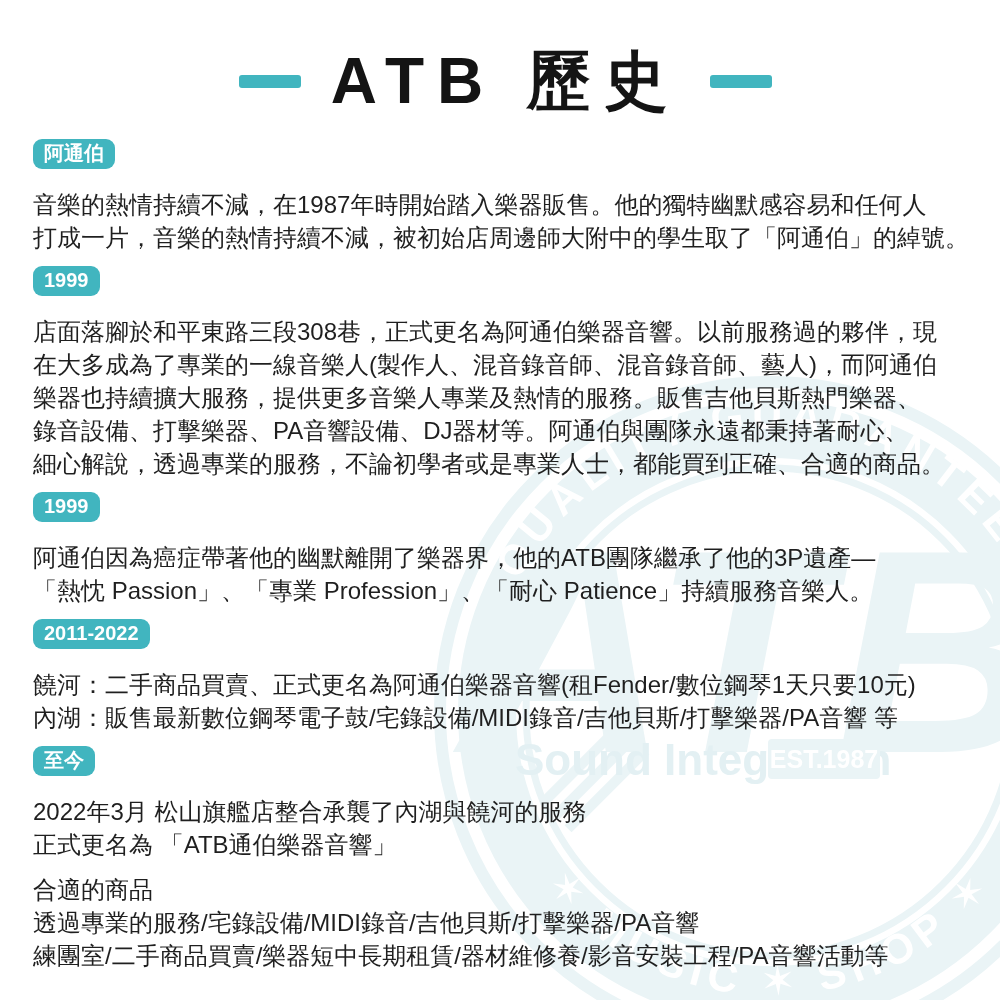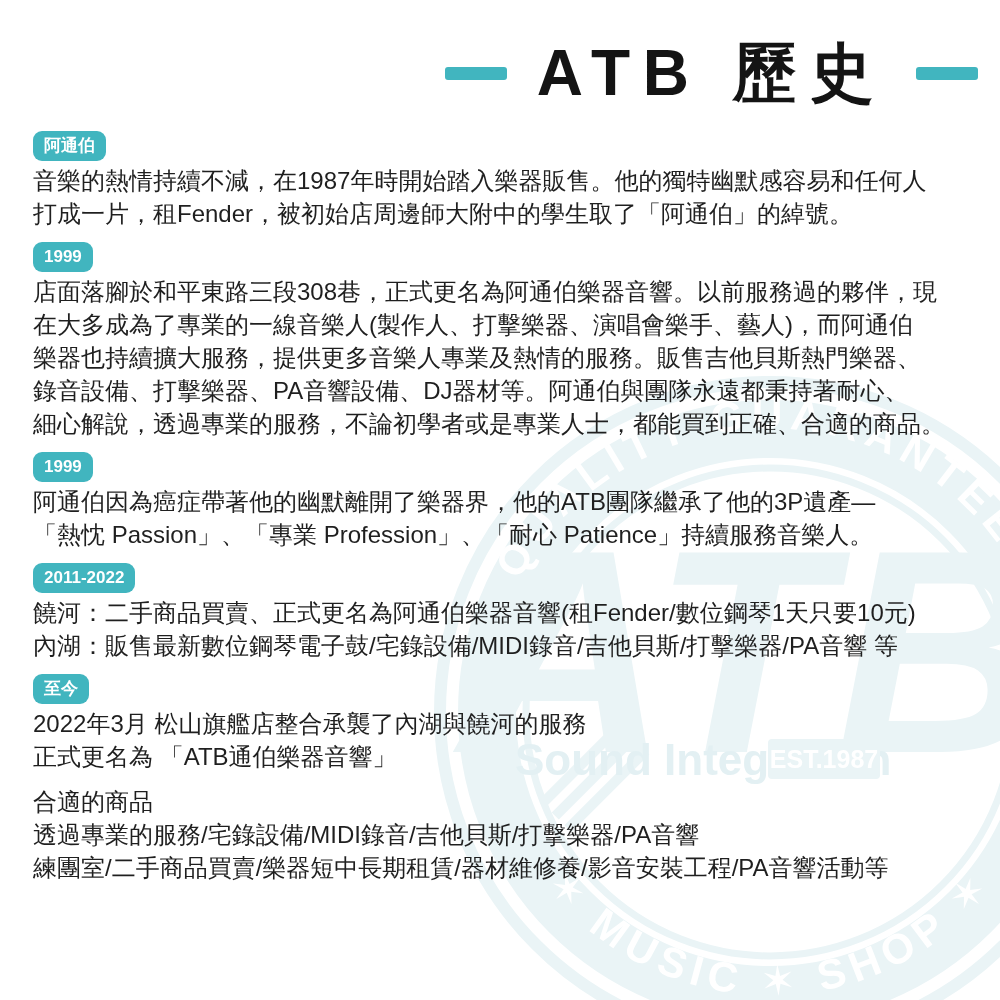--- a/index.html
+++ b/index.html
@@ -18,48 +18,48 @@
     pointer-events:none;
   }
   .content{
     position:relative;
     z-index:1;
     padding:30px 22px 0 33px;
   }
   .title-row{
     display:flex;
     align-items:center;
-    justify-content:flex-end;
+    justify-content:center;
     gap:30px;
-    margin:0 0 14px 0;
+    margin:8px 0 14px 0;
   }
   .title-dash{
     width:62px;height:13px;
     background:var(--accent,#41b5bf);
     border-radius:3px;
     flex:0 0 auto;
   }
   .title-text{
     font-size:64px;
     font-weight:bold;
     letter-spacing:0.2em;
     color:#141414;
     white-space:nowrap;
   }
   .section{margin-bottom:12px;}
   .badge{
     display:inline-block;
     background:var(--accent,#41b5bf);
     color:#ffffff;
     font-weight:bold;
-    font-size:17px;
+    font-size:20px;
     line-height:27px;
     padding:1px 11px 2px 11px;
     border-radius:9px;
-    margin-bottom:3px;
+    margin-bottom:19px;
   }
   .line{
     font-size:24px;
     line-height:33px;
     white-space:nowrap;
   }
   .wm-light{fill:#eaf4f6;}
   .wm-stroke{fill:none;stroke:#eaf4f6;}
   .wm-text{fill:#e3f0f3;font-family:"Liberation Sans","DejaVu Sans",sans-serif;}
   .wm-knockout{fill:#ffffff;font-family:"Liberation Sans","DejaVu Sans",sans-serif;}
@@ -96,22 +96,22 @@
 
   <div class="content">
 
     <div class="title-row">
       <span class="title-dash"></span>
       <span class="title-text">ATB 歷史</span>
       <span class="title-dash"></span>
     </div>
 
     <div>
-        <section class="section"><span class="badge">阿通伯</span><div class="line">音樂的熱情持續不減，在1987年時開始踏入樂器販售。他的獨特幽默感容易和任何人</div><div class="line">打成一片，租Fender，被初始店周邊師大附中的學生取了「阿通伯」的綽號。</div></section>
-        <section class="section"><span class="badge">1999</span><div class="line">店面落腳於和平東路三段308巷，正式更名為阿通伯樂器音響。以前服務過的夥伴，現</div><div class="line">在大多成為了專業的一線音樂人(製作人、打擊樂器、演唱會樂手、藝人)，而阿通伯</div><div class="line">樂器也持續擴大服務，提供更多音樂人專業及熱情的服務。販售吉他貝斯熱門樂器、</div><div class="line">錄音設備、打擊樂器、PA音響設備、DJ器材等。阿通伯與團隊永遠都秉持著耐心、</div><div class="line">細心解說，透過專業的服務，不論初學者或是專業人士，都能買到正確、合適的商品。</div></section>
+        <section class="section"><span class="badge">阿通伯</span><div class="line">音樂的熱情持續不減，在1987年時開始踏入樂器販售。他的獨特幽默感容易和任何人</div><div class="line">打成一片，音樂的熱情持續不減，被初始店周邊師大附中的學生取了「阿通伯」的綽號。</div></section>
+        <section class="section"><span class="badge">1999</span><div class="line">店面落腳於和平東路三段308巷，正式更名為阿通伯樂器音響。以前服務過的夥伴，現</div><div class="line">在大多成為了專業的一線音樂人(製作人、混音錄音師、混音錄音師、藝人)，而阿通伯</div><div class="line">樂器也持續擴大服務，提供更多音樂人專業及熱情的服務。販售吉他貝斯熱門樂器、</div><div class="line">錄音設備、打擊樂器、PA音響設備、DJ器材等。阿通伯與團隊永遠都秉持著耐心、</div><div class="line">細心解說，透過專業的服務，不論初學者或是專業人士，都能買到正確、合適的商品。</div></section>
         <section class="section"><span class="badge">1999</span><div class="line">阿通伯因為癌症帶著他的幽默離開了樂器界，他的ATB團隊繼承了他的3P遺產—</div><div class="line">「熱忱 Passion」、「專業 Profession」、「耐心 Patience」持續服務音樂人。</div></section>
         <section class="section"><span class="badge">2011-2022</span><div class="line">饒河：二手商品買賣、正式更名為阿通伯樂器音響(租Fender/數位鋼琴1天只要10元)</div><div class="line">內湖：販售最新數位鋼琴電子鼓/宅錄設備/MIDI錄音/吉他貝斯/打擊樂器/PA音響 等</div></section>
         <section class="section"><span class="badge">至今</span><div class="line">2022年3月 松山旗艦店整合承襲了內湖與饒河的服務</div><div class="line">正式更名為 「ATB通伯樂器音響」</div></section>
         <section class="section">
           <div class="line">合適的商品</div>
           <div class="line">透過專業的服務/宅錄設備/MIDI錄音/吉他貝斯/打擊樂器/PA音響</div>
           <div class="line">練團室/二手商品買賣/樂器短中長期租賃/器材維修養/影音安裝工程/PA音響活動等</div>
         </section>
       </div>
 

